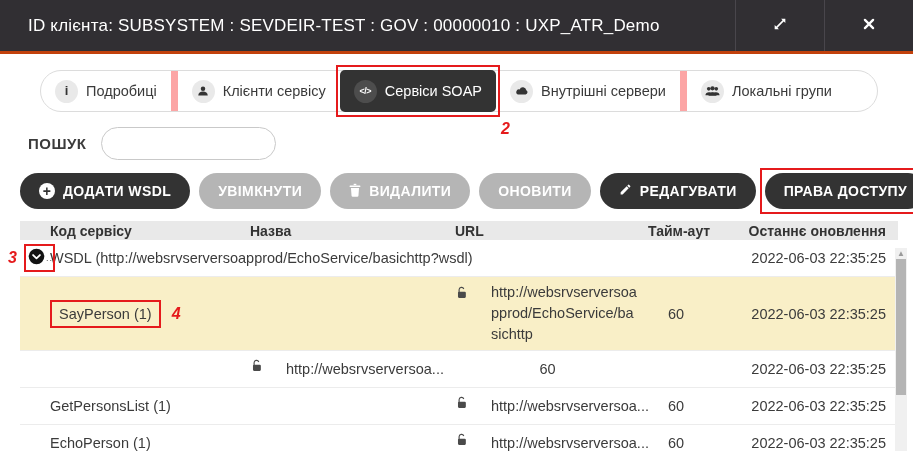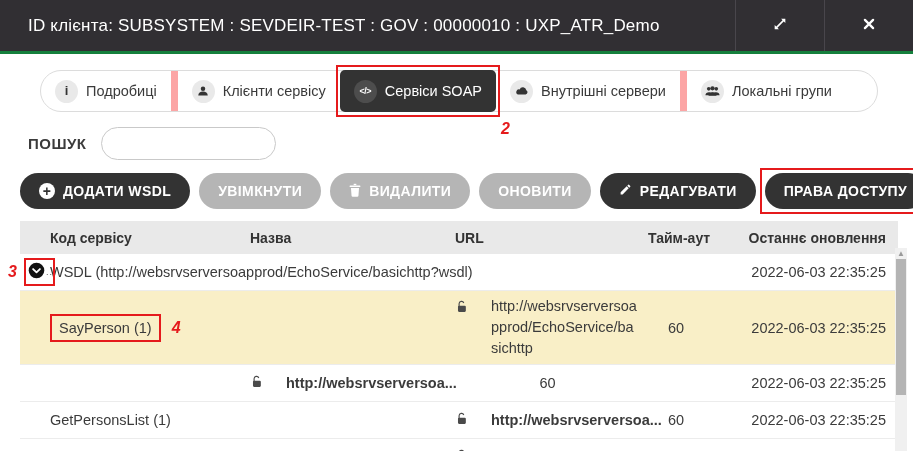--- a/index.html
+++ b/index.html
@@ -1,20 +1,20 @@
 <!DOCTYPE html>
 <html style="--accent-red: #e51a1c; --selected-row-bg: #f9efc7; --dark: #333333; --disabled-button: #b5b5b5; --table-header-bg: #e9e9e9; --titlebar-bg: #312f33;"><head>
 <meta charset="utf-8">
 <style>
   html,body{margin:0;padding:0;background:#fff;}
   .window{position:relative;width:913px;height:451px;background:#fff;overflow:hidden;
           font-family:"Liberation Sans",sans-serif;color:#3b3b3b;}
 
   
-  .titlebar{height:51px;background:var(--titlebar-bg,#312f33);border-bottom:3px solid #15803d;
+  .titlebar{height:51px;background:var(--titlebar-bg,#312f33);border-bottom:3px solid #c2410c;
             display:flex;align-items:stretch;color:#fff;}
   .titlebar .title{flex:1;display:flex;align-items:center;padding-left:28px;
                    font-size:17px;letter-spacing:.2px;}
   .tb-btn{width:88px;display:flex;align-items:center;justify-content:center;
           border-left:1px solid #49464c;cursor:pointer;}
 
   
   .tabbar{margin:16px 35px 0 40px;height:40px;border:1px solid #dcdcdc;border-radius:21px;
           background:#fff;display:flex;align-items:stretch;position:relative;}
   .tab{display:flex;align-items:center;gap:8px;padding:0 14px;font-size:14.5px;
@@ -50,42 +50,42 @@
   .btn.dark{background:var(--dark,#333);}
   .btn.gray{background:var(--disabled-button,#b5b5b5);}
   .plus{width:16px;height:16px;border-radius:50%;background:#fff;color:#333;flex:none;
         display:flex;align-items:center;justify-content:center;font-size:14px;font-weight:900;line-height:0;}
   .anno-wrap{position:relative;margin-right:9px;display:inline-flex;}
   .anno-wrap .btn{margin-right:0;}
   .btn-anno{inset:-5px;}
 
   
   .table{--cols:30px 200px 205px 185px 72px 1fr;margin:12px 15px 0 20px;font-size:14.5px;}
-  .thead{display:grid;grid-template-columns:var(--cols);height:33px;align-items:center;
+  .thead{display:grid;grid-template-columns:var(--cols);height:19px;align-items:center;
          background:var(--table-header-bg,#e9e9e9);font-weight:bold;font-size:14px;color:#333;}
   .th-timeout{padding-left:8px;}
   .th-updated{text-align:right;padding-right:12px;}
   .trow{display:grid;grid-template-columns:var(--cols);align-items:center;
         border-bottom:1px solid #ececec;cursor:pointer;}
   .row-wsdl{height:36px;}
   .row-sel{background:var(--selected-row-bg,#f9efc7);padding:5px 0;}
   .row-std{height:36px;}
   .cell-updated{grid-column:6;text-align:right;padding-right:12px;white-space:nowrap;}
   .cell-timeout{text-align:center;}
   .wsdl-text{grid-column:2/5;white-space:nowrap;overflow:hidden;}
   .exp-wrap{position:relative;display:inline-flex;align-items:center;margin-left:4px;
             padding:4px 2px 4px 4px;}
   .exp-anno{inset:0;}
   .exp-anno-num{position:absolute;left:-16px;top:50%;transform:translateY(-50%);}
   .exp-dots{font-size:9px;color:#555;letter-spacing:1px;line-height:0;margin-left:1px;}
   .codebox{position:relative;display:inline-block;padding:6px 9px;}
   .code-anno{inset:0;}
   .code-anno-num{position:absolute;right:-20px;top:50%;transform:translateY(-50%);}
   .url-cell{display:flex;gap:23px;align-items:flex-start;}
-  .url-cell.nowrap{align-items:center;font-weight:bold;}
+  .url-cell.nowrap{align-items:flex-start;}
   .url-cell .lock{flex:none;margin-top:4px;}
   .url-cell.nowrap .lock{margin-top:0;}
   .urltext{width:162px;word-break:break-all;line-height:21px;}
   .urltext.trunc{width:auto;white-space:nowrap;}
 
   
   .scrollbar{position:absolute;right:6px;top:248px;bottom:0;width:12px;background:#f0f0f0;}
   .sb-arrow{display:block;text-align:center;font-size:8px;color:#9a9a9a;line-height:11px;cursor:pointer;}
   .sb-thumb{position:absolute;left:1px;right:1px;top:11px;height:136px;background:#b4b4b4;cursor:pointer;}
 </style>

